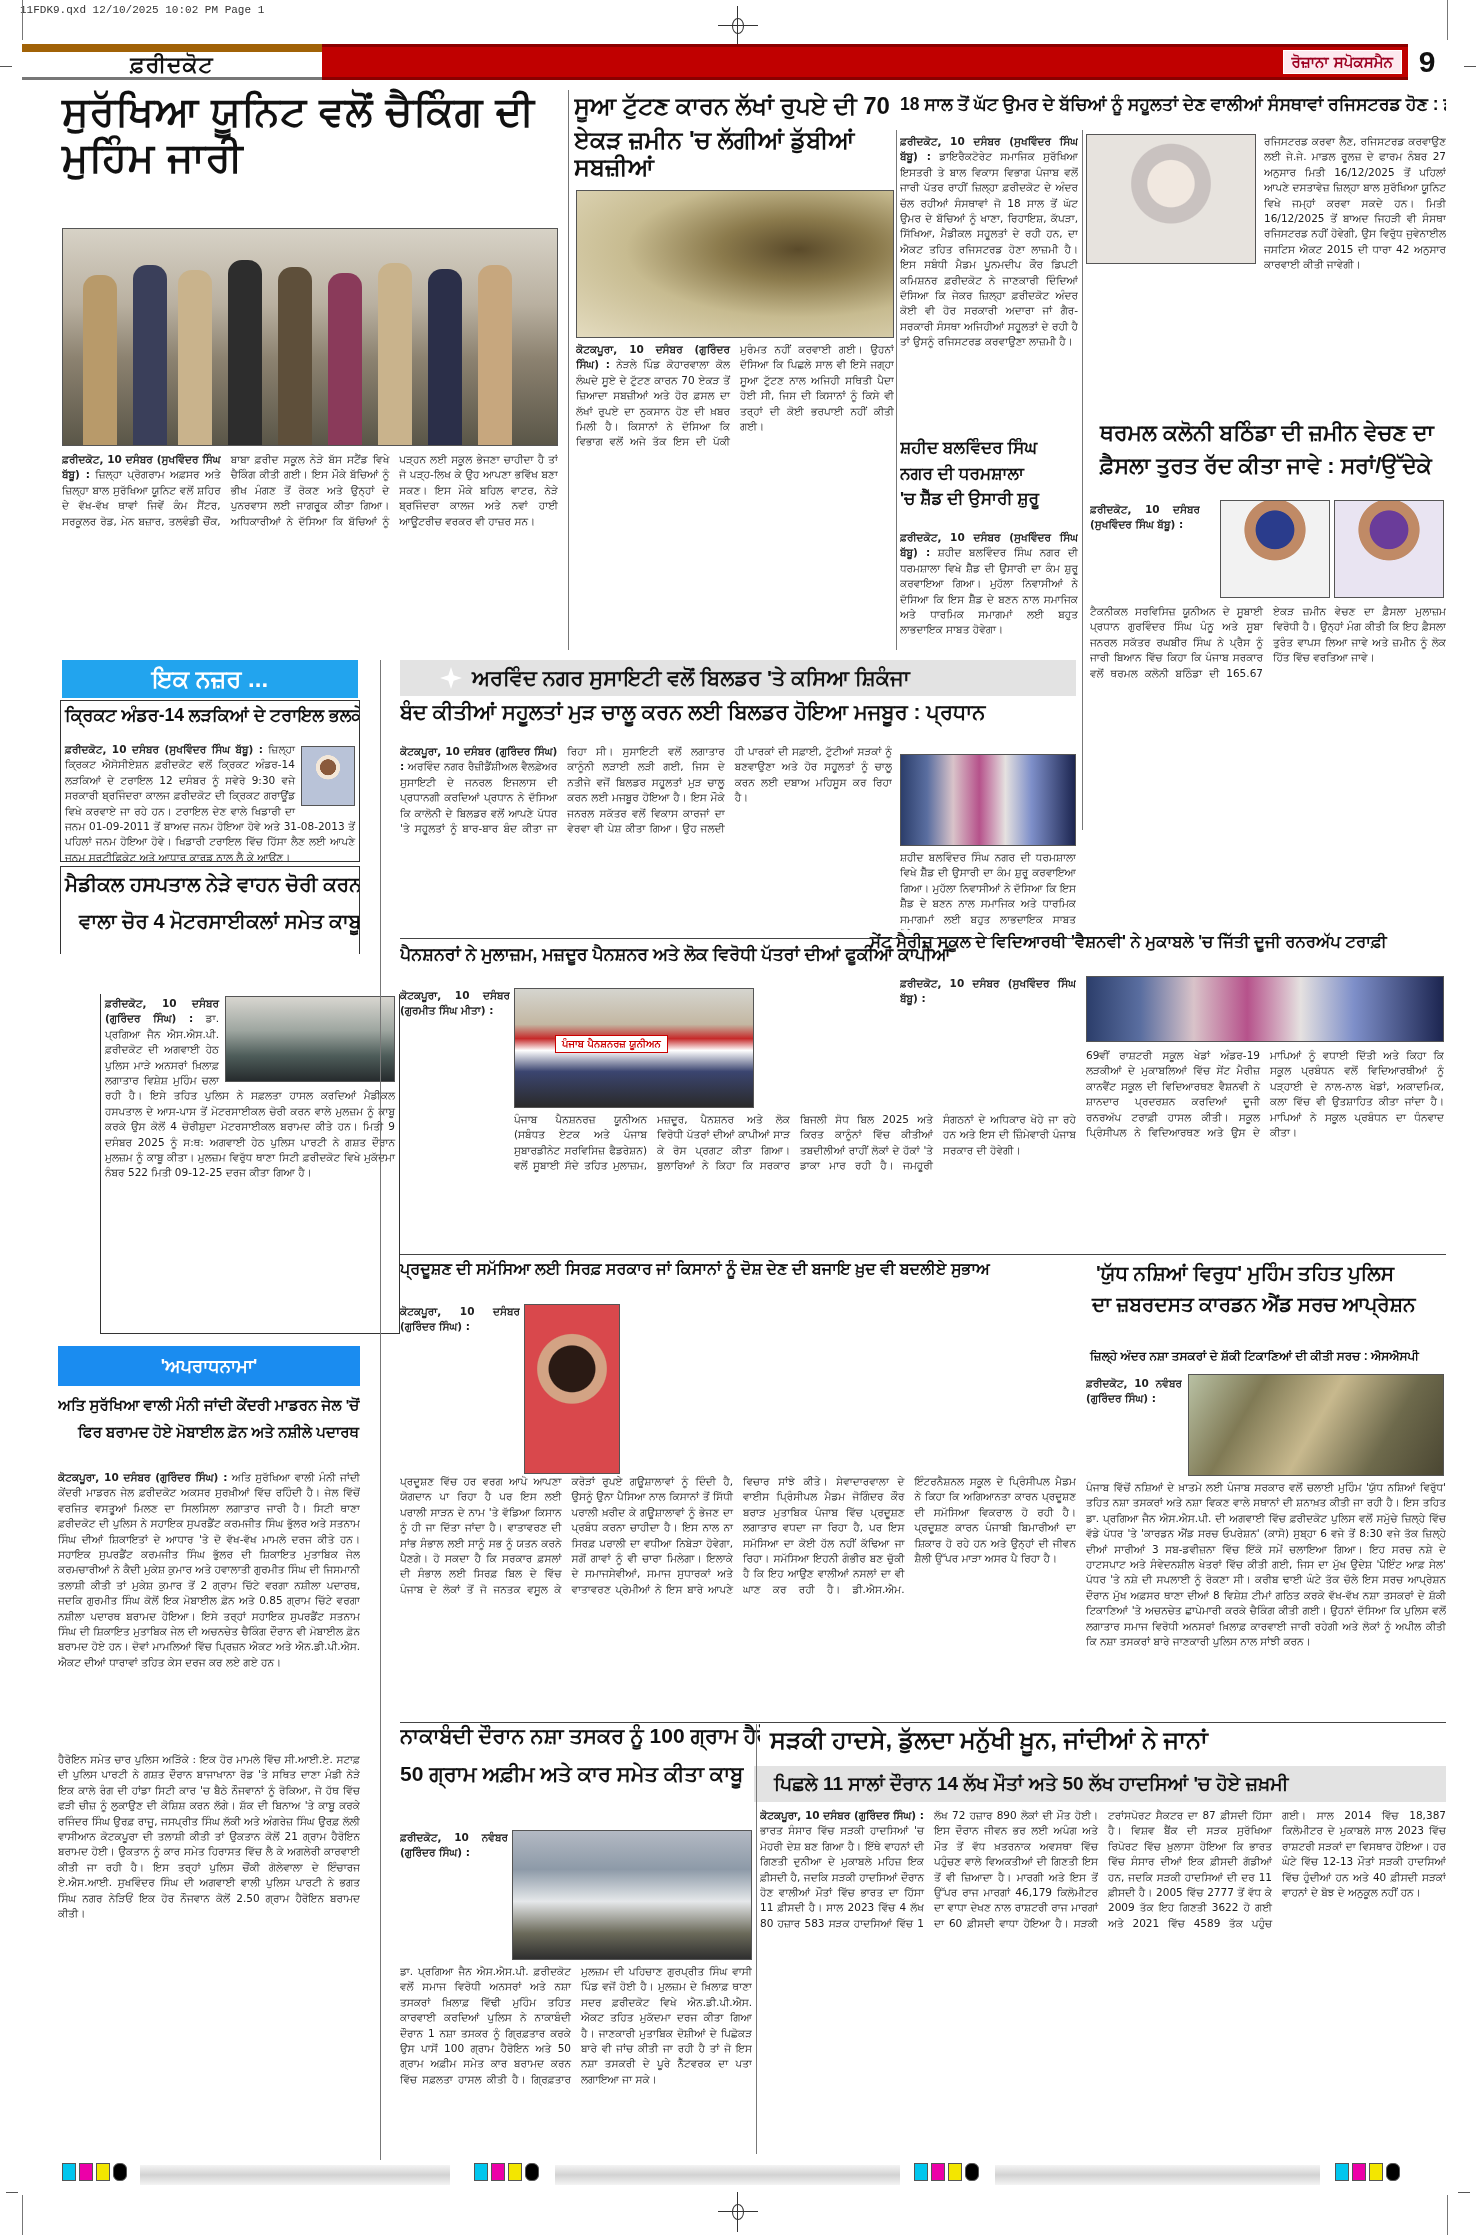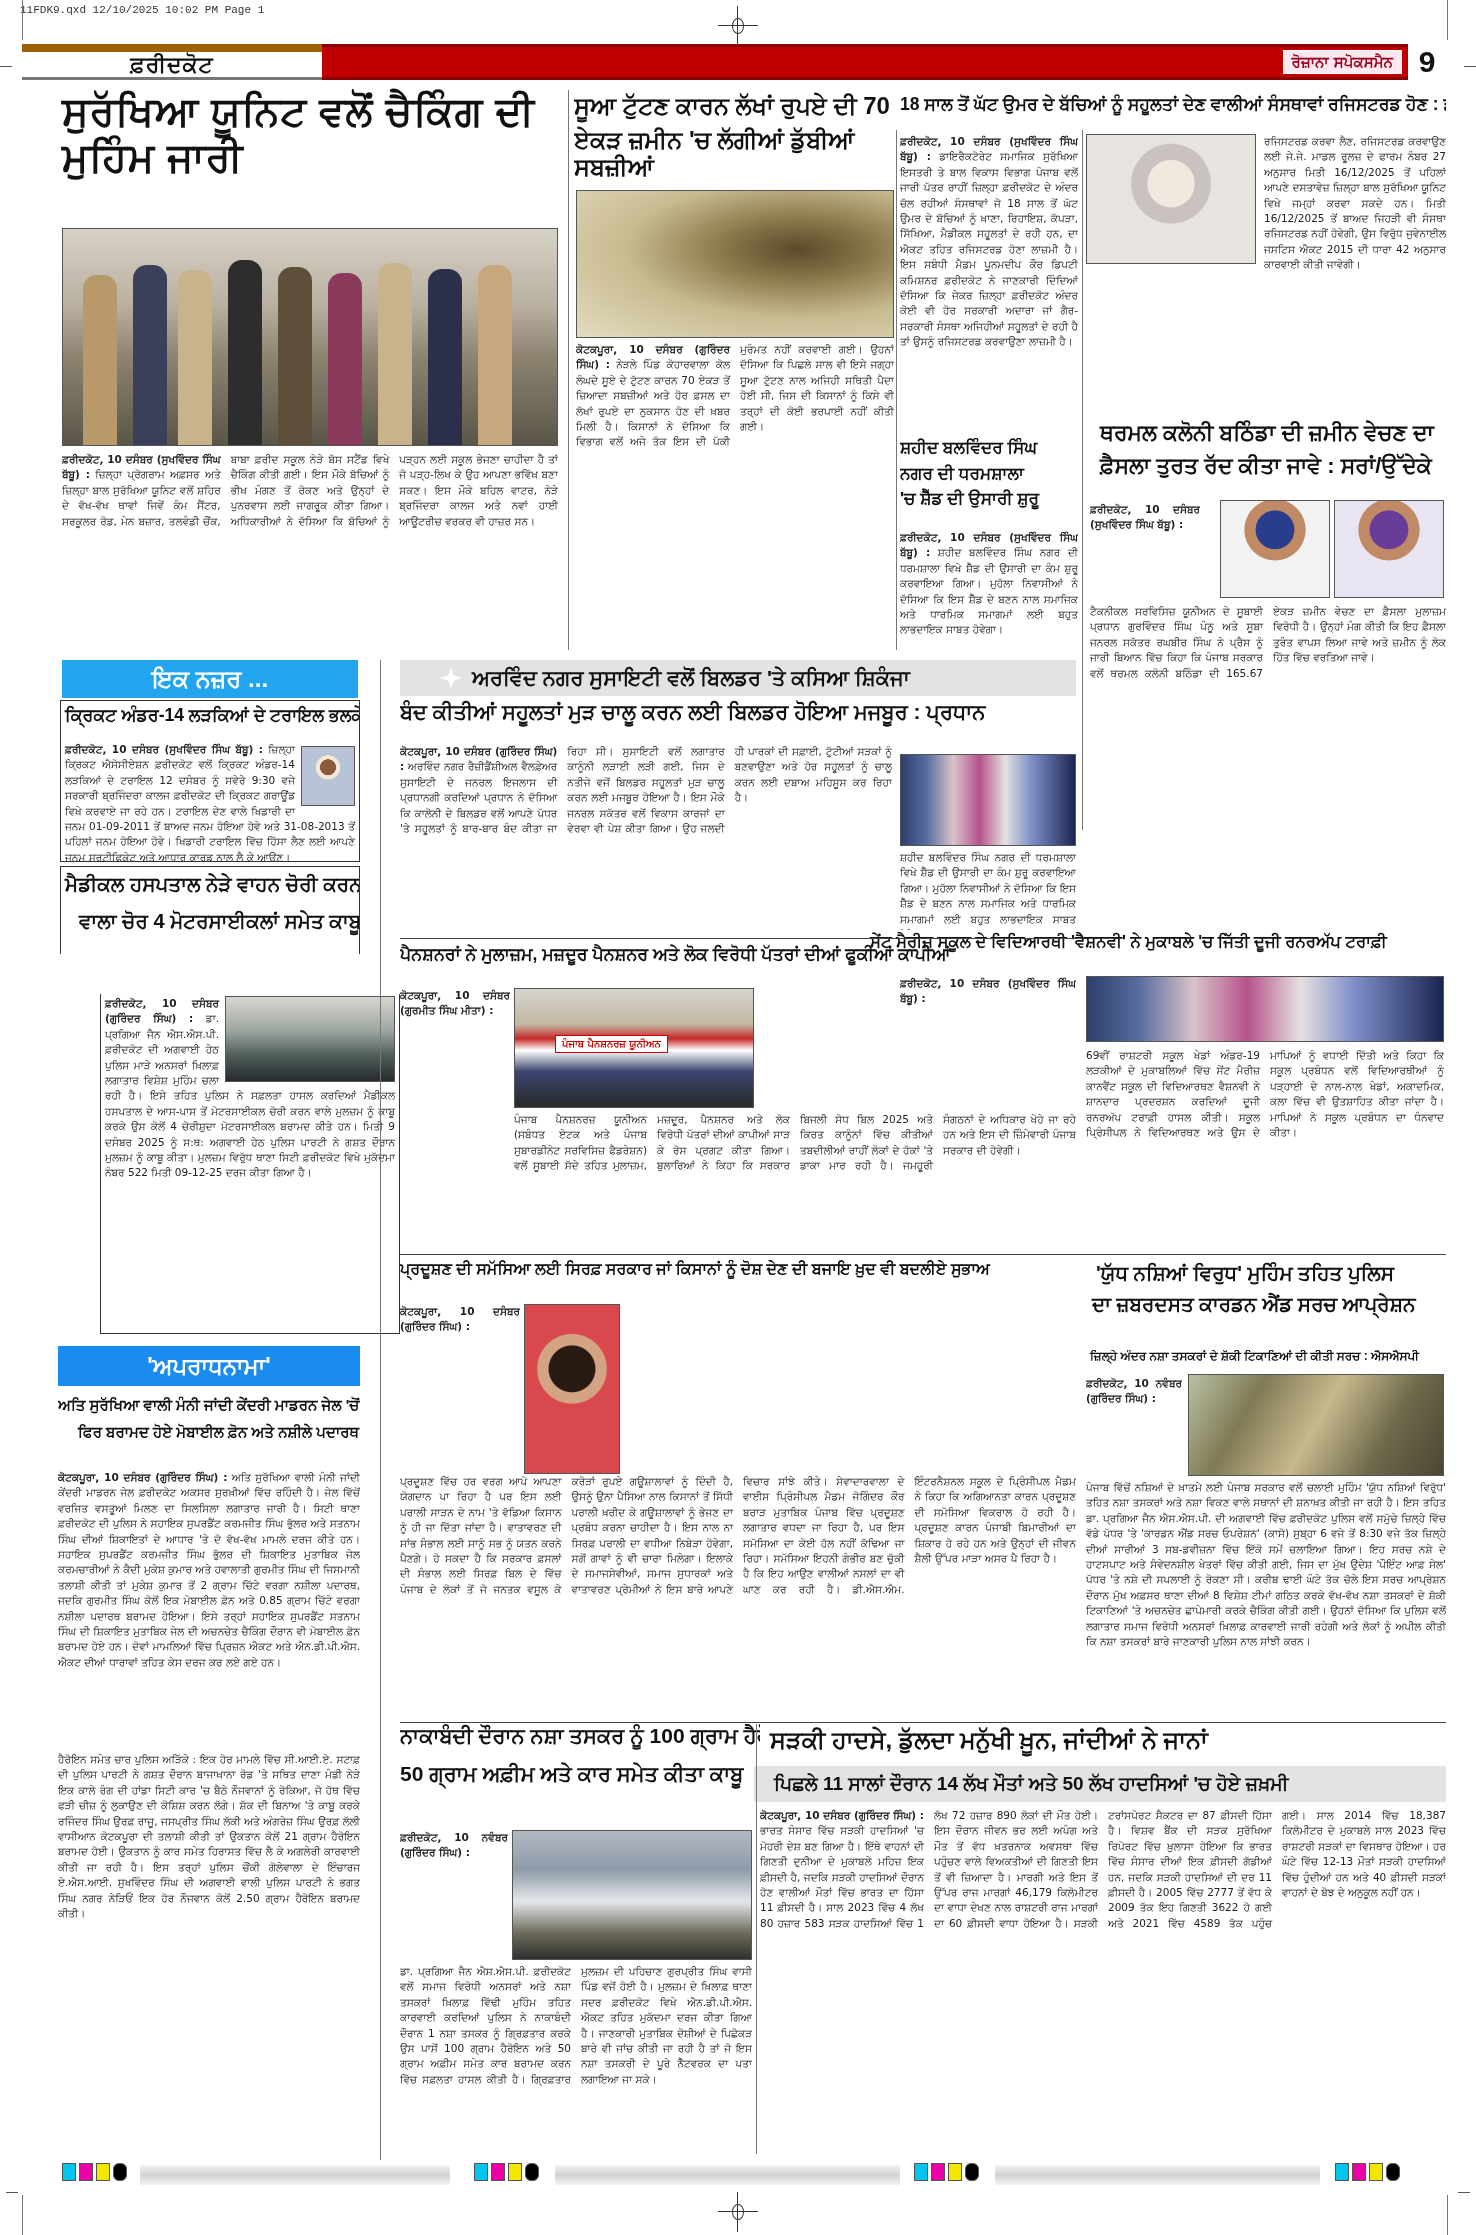--- a/index.html
+++ b/index.html
@@ -205,21 +205,21 @@
   <div class="hl" style="font-size:16.5px; white-space:nowrap; margin-left:6px;">ਸੇਂਟ ਮੈਰੀਜ਼ ਸਕੂਲ ਦੇ ਵਿਦਿਆਰਥੀ 'ਵੈਸ਼ਨਵੀ' ਨੇ ਮੁਕਾਬਲੇ 'ਚ ਜਿੱਤੀ ਦੂਜੀ ਰਨਰਅੱਪ ਟਰਾਫ਼ੀ</div>
 </div>
 <div class="block body-text" style="left:900px; top:976px; width:176px; height:150px;">
   <span class="dateline">ਫ਼ਰੀਦਕੋਟ, 10 ਦਸੰਬਰ (ਸੁਖਵਿੰਦਰ ਸਿੰਘ ਬੱਬੂ) :</span>
 </div>
 <div class="photo ph-group-blue" style="left:1086px; top:976px; width:358px; height:66px;"></div>
 <div class="block body-text" style="left:1086px; top:1048px; width:358px; height:204px; column-count:2;">
   <span>69ਵੀਂ ਰਾਸ਼ਟਰੀ ਸਕੂਲ ਖੇਡਾਂ ਅੰਡਰ-19 ਲੜਕੀਆਂ ਦੇ ਮੁਕਾਬਲਿਆਂ ਵਿੱਚ ਸੇਂਟ ਮੈਰੀਜ਼ ਕਾਨਵੈਂਟ ਸਕੂਲ ਦੀ ਵਿਦਿਆਰਥਣ ਵੈਸ਼ਨਵੀ ਨੇ ਸ਼ਾਨਦਾਰ ਪ੍ਰਦਰਸ਼ਨ ਕਰਦਿਆਂ ਦੂਜੀ ਰਨਰਅੱਪ ਟਰਾਫ਼ੀ ਹਾਸਲ ਕੀਤੀ। ਸਕੂਲ ਪ੍ਰਿੰਸੀਪਲ ਨੇ ਵਿਦਿਆਰਥਣ ਅਤੇ ਉਸ ਦੇ ਮਾਪਿਆਂ ਨੂੰ ਵਧਾਈ ਦਿੱਤੀ ਅਤੇ ਕਿਹਾ ਕਿ ਸਕੂਲ ਪ੍ਰਬੰਧਨ ਵਲੋਂ ਵਿਦਿਆਰਥੀਆਂ ਨੂੰ ਪੜ੍ਹਾਈ ਦੇ ਨਾਲ-ਨਾਲ ਖੇਡਾਂ, ਅਕਾਦਮਿਕ, ਕਲਾ ਵਿੱਚ ਵੀ ਉਤਸ਼ਾਹਿਤ ਕੀਤਾ ਜਾਂਦਾ ਹੈ। ਮਾਪਿਆਂ ਨੇ ਸਕੂਲ ਪ੍ਰਬੰਧਨ ਦਾ ਧੰਨਵਾਦ ਕੀਤਾ।</span>
 </div>
 
-<div class="section-bar" style="left:58px; top:1346px; width:302px; height:40px; background:#1a8cf0; font-size:23px;">
+<div class="section-bar" style="left:58px; top:1346px; width:302px; height:40px; background:#1a8cf0; font-size:18px;">
   <span>'ਅਪਰਾਧਨਾਮਾ'</span>
 </div>
 <div class="block" style="left:58px; top:1396px; width:302px; height:72px;">
   <div class="hl" style="font-size:15px; white-space:nowrap;">ਅਤਿ ਸੁਰੱਖਿਆ ਵਾਲੀ ਮੰਨੀ ਜਾਂਦੀ ਕੇਂਦਰੀ ਮਾਡਰਨ ਜੇਲ 'ਚੋਂ</div>
   <div class="hl" style="font-size:15px; white-space:nowrap; margin-top:10px; padding-left:20px;">ਫਿਰ ਬਰਾਮਦ ਹੋਏ ਮੋਬਾਈਲ ਫ਼ੋਨ ਅਤੇ ਨਸ਼ੀਲੇ ਪਦਾਰਥ</div>
 </div>
 <div class="block body-text" style="left:58px; top:1470px; width:302px; height:280px;">
   <span class="dateline">ਕੋਟਕਪੂਰਾ, 10 ਦਸੰਬਰ (ਗੁਰਿੰਦਰ ਸਿੰਘ) :</span>
   <span>ਅਤਿ ਸੁਰੱਖਿਆ ਵਾਲੀ ਮੰਨੀ ਜਾਂਦੀ ਕੇਂਦਰੀ ਮਾਡਰਨ ਜੇਲ ਫ਼ਰੀਦਕੋਟ ਅਕਸਰ ਸੁਰਖ਼ੀਆਂ ਵਿੱਚ ਰਹਿੰਦੀ ਹੈ। ਜੇਲ ਵਿੱਚੋਂ ਵਰਜਿਤ ਵਸਤੂਆਂ ਮਿਲਣ ਦਾ ਸਿਲਸਿਲਾ ਲਗਾਤਾਰ ਜਾਰੀ ਹੈ। ਸਿਟੀ ਥਾਣਾ ਫ਼ਰੀਦਕੋਟ ਦੀ ਪੁਲਿਸ ਨੇ ਸਹਾਇਕ ਸੁਪਰਡੈਂਟ ਕਰਮਜੀਤ ਸਿੰਘ ਭੁੱਲਰ ਅਤੇ ਸਤਨਾਮ ਸਿੰਘ ਦੀਆਂ ਸ਼ਿਕਾਇਤਾਂ ਦੇ ਆਧਾਰ 'ਤੇ ਦੋ ਵੱਖ-ਵੱਖ ਮਾਮਲੇ ਦਰਜ ਕੀਤੇ ਹਨ। ਸਹਾਇਕ ਸੁਪਰਡੈਂਟ ਕਰਮਜੀਤ ਸਿੰਘ ਭੁੱਲਰ ਦੀ ਸ਼ਿਕਾਇਤ ਮੁਤਾਬਿਕ ਜੇਲ ਕਰਮਚਾਰੀਆਂ ਨੇ ਕੈਦੀ ਮੁਕੇਸ਼ ਕੁਮਾਰ ਅਤੇ ਹਵਾਲਾਤੀ ਗੁਰਮੀਤ ਸਿੰਘ ਦੀ ਜਿਸਮਾਨੀ ਤਲਾਸ਼ੀ ਕੀਤੀ ਤਾਂ ਮੁਕੇਸ਼ ਕੁਮਾਰ ਤੋਂ 2 ਗ੍ਰਾਮ ਚਿੱਟੇ ਵਰਗਾ ਨਸ਼ੀਲਾ ਪਦਾਰਥ, ਜਦਕਿ ਗੁਰਮੀਤ ਸਿੰਘ ਕੋਲੋਂ ਇਕ ਮੋਬਾਈਲ ਫ਼ੋਨ ਅਤੇ 0.85 ਗ੍ਰਾਮ ਚਿੱਟੇ ਵਰਗਾ ਨਸ਼ੀਲਾ ਪਦਾਰਥ ਬਰਾਮਦ ਹੋਇਆ। ਇਸੇ ਤਰ੍ਹਾਂ ਸਹਾਇਕ ਸੁਪਰਡੈਂਟ ਸਤਨਾਮ ਸਿੰਘ ਦੀ ਸ਼ਿਕਾਇਤ ਮੁਤਾਬਿਕ ਜੇਲ ਦੀ ਅਚਨਚੇਤ ਚੈਕਿੰਗ ਦੌਰਾਨ ਵੀ ਮੋਬਾਈਲ ਫ਼ੋਨ ਬਰਾਮਦ ਹੋਏ ਹਨ। ਦੋਵਾਂ ਮਾਮਲਿਆਂ ਵਿੱਚ ਪ੍ਰਿਜ਼ਨ ਐਕਟ ਅਤੇ ਐਨ.ਡੀ.ਪੀ.ਐਸ. ਐਕਟ ਦੀਆਂ ਧਾਰਾਵਾਂ ਤਹਿਤ ਕੇਸ ਦਰਜ ਕਰ ਲਏ ਗਏ ਹਨ।</span>
 </div>

